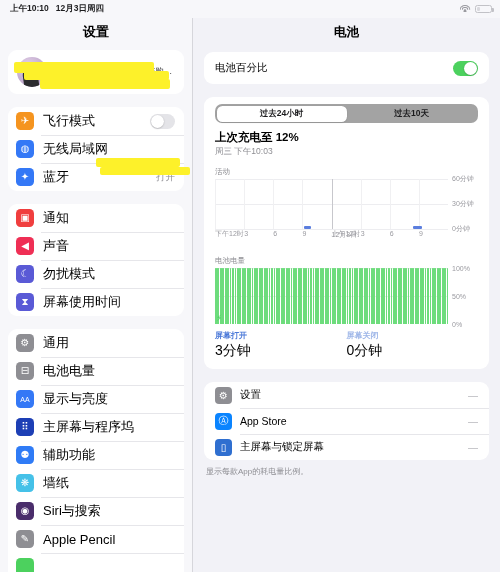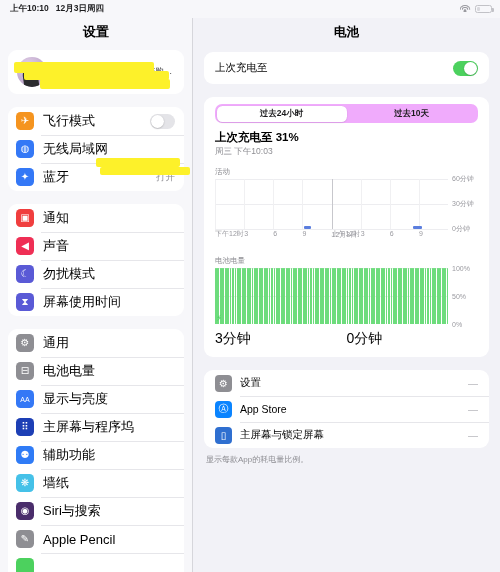--- a/index.html
+++ b/index.html
@@ -66,21 +66,21 @@
   .tgl.on { background:#4cd15e; }
   .tgl.on .knob { left: 11px; }
 
   
   .detail { flex:1; min-width:0; background:#f2f2f7; overflow:hidden; display:flex; flex-direction:column; }
   .detail-title { text-align:center; font-size: 12.5px; font-weight:700; color:#000; padding: 6px 0 11px; }
   .card { background:#fff; border-radius: 9px; margin: 0 11px 13px; overflow:hidden; }
   .pct-row { display:flex; align-items:center; height: 32px; padding: 0 11px; }
   .pct-row .lbl { font-size: 10.5px; color:#000; }
 
-  .seg { display:flex; background:#f0abfc; border-radius:7px; margin: 0 11px 7px; padding:1.5px; height:19px; }
+  .seg { display:flex; background:#a3a3a3; border-radius:7px; margin: 0 11px 7px; padding:1.5px; height:19px; }
   .seg div { flex:1; display:flex; align-items:center; justify-content:center; font-size:8.5px; color:#1c1c1e; border-radius:5.5px; font-weight:600; }
   .seg div.sel { background:#fff; box-shadow:0 0.5px 1.5px rgba(0,0,0,.16); }
 
   .chargeline { padding: 0 11px; }
   .chargeline .big { font-size: 11.5px; font-weight:700; color:#000; }
   .chargeline .sub { font-size: 8.5px; color:#8e8e93; margin-top:1px; }
 
   .chart-wrap { padding: 7px 11px 0; }
   .chart-head { font-size: 7.5px; color:#8e8e93; margin-bottom:2px; }
   .chart-body { position:relative; display:flex; }
@@ -241,36 +241,36 @@
       <div class="redact" style="left:40px; top:61px; width:130px; height:10px;"></div>
       <div class="redact" style="left:96px; top:140px; width:84px; height:9px;"></div>
       <div class="redact" style="left:100px; top:149px; width:90px; height:8px;"></div>
     </div>
 
     <div class="detail">
       <div class="detail-title">电池</div>
 
       <div class="card">
         <div class="pct-row">
-          <span class="lbl">上次充电至</span>
+          <span class="lbl">电池百分比</span>
           <span class="tgl on">
               <span class="knob"></span>
             </span>
         </div>
       </div>
 
       <div class="card" style="padding-top:7px;">
 
         <div class="seg">
           <div class="sel">过去24小时</div>
           <div>过去10天</div>
         </div>
 
         <div class="chargeline">
-          <div class="big">上次充电至 31%</div>
+          <div class="big">上次充电至 12%</div>
           <div class="sub">周三 下午10:03</div>
         </div>
 
         <div class="chart-wrap" style="padding-top:9px;">
           <div class="chart-head">活动</div>
           <div class="chart-body">
             <div class="plot" id="actChart">
                 <div class="gl" style="top: 0px;"></div>
                 <div class="gl" style="top: 25px;"></div>
                 <div class="gl" style="top: 50px;"></div>
@@ -416,23 +416,25 @@
             <div class="ylabels" id="battY" style="height: 56px;">
                 <span style="top: 0px;">100%</span>
                 <span style="top: 28px;">50%</span>
                 <span style="top: 56px;">0%</span>
               </div>
           </div>
         </div>
 
         <div class="screen-stats">
           <div class="ss on">
+            <div class="cap">屏幕打开</div>
             <div class="num">3分钟</div>
           </div>
           <div class="ss off">
+            <div class="cap">屏幕关闭</div>
             <div class="num">0分钟</div>
           </div>
         </div>
       </div>
 
       <div class="card" id="appsCard">
           <div class="app-row">
             <span class="aicn" style="background: rgb(142, 142, 147);">⚙</span>
             <span class="albl">设置</span>
             <span class="adash">—</span>

